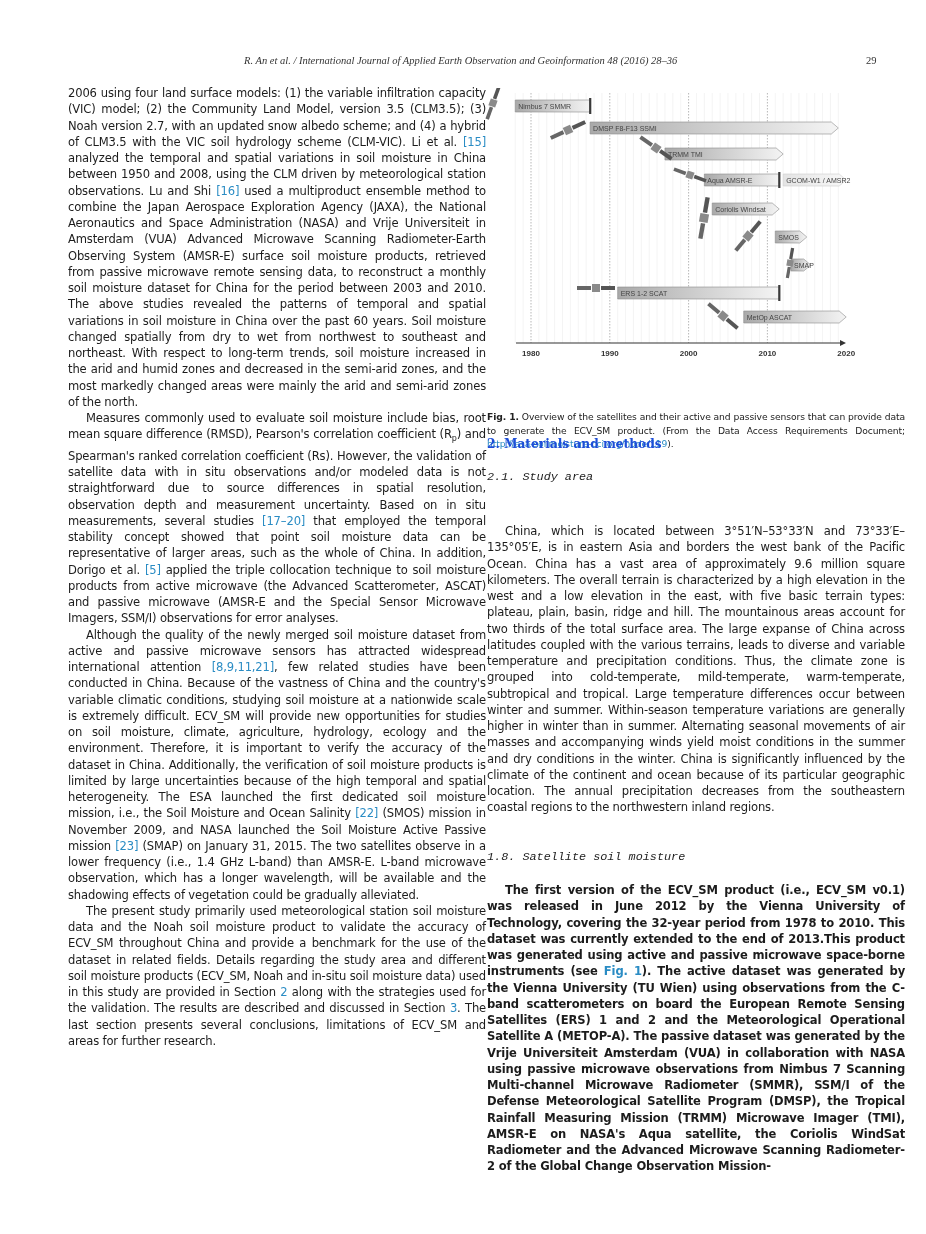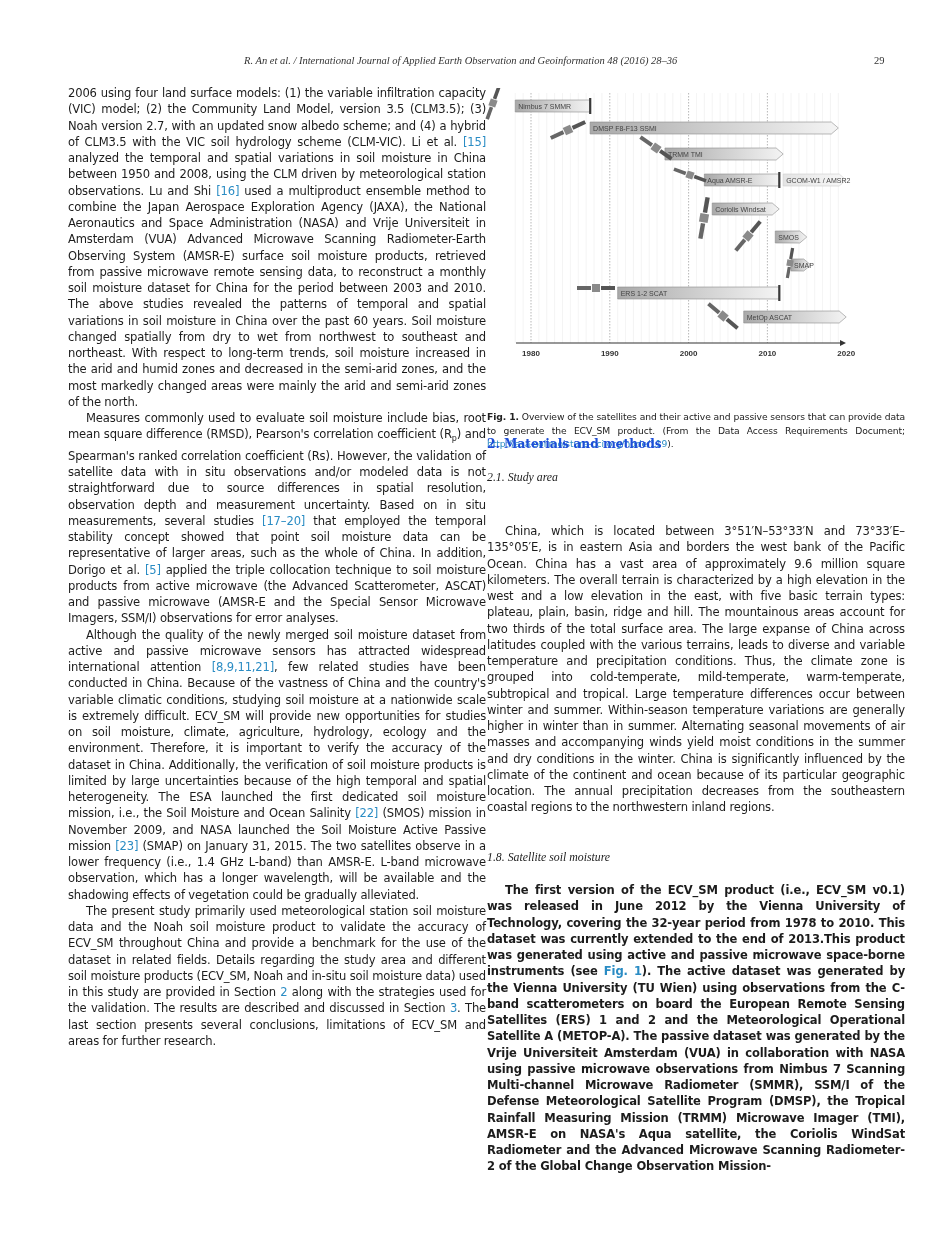--- a/index.html
+++ b/index.html
@@ -1,40 +1,40 @@
 <!DOCTYPE html>
 <html><head>
 <meta charset="utf-8">
 <style>
   html, body { margin: 0; padding: 0; background: #ffffff; }
   body { width: 926px; height: 1234px; position: relative; overflow: hidden;
          font-family: "DejaVu Serif", "Liberation Serif", serif; color: #1a1a1a; }
   .running-head { position: absolute; top: 55px; left: 0; width: 748px; height: 16px;
                   font-family: "Liberation Serif", serif; font-style: italic; font-size: 10.5px; color: #333; }
   .running-head .title { position: absolute; left: 244px; top: 0; }
-  .running-head .page { position: absolute; left: 866px; top: 0; font-style: normal; margin-left: 8px; }
+  .running-head .page { position: absolute; left: 866px; top: 0; font-style: normal; }
 
   .col { position: absolute; top: 85px; width: 418px;
          font-family: "DejaVu Sans", "Liberation Sans", sans-serif;
          font-size: 11.55px; line-height: 16.25px; text-align: justify; letter-spacing: -0.15px; color: #1c1c1c; }
   .col-left { left: 68px; }
   .col-right { left: 487px; top: 505px; margin-top: 21px; }
   .col p { margin: 0; text-indent: 0; }
   .col p.indent { text-indent: 18px; }
   .ref { color: #2a8cc4; }
 
   .figure { position: absolute; left: 478px; top: 88px; width: 400px; height: 275px; }
   .fig-caption { position: absolute; left: 487px; top: 371px; width: 418px;
                  font-family: "DejaVu Sans", "Liberation Sans", sans-serif; font-size: 9.2px; line-height: 13.6px;
                  text-align: justify; color: #222; letter-spacing: -0.1px; margin-top: 39px; }
   .fig-caption .lbl { font-weight: bold; }
 
   .section-heading { position: absolute; left: 487px; top: 437px; font-family: "DejaVu Serif", serif;
                      font-weight: bold; font-size: 12.2px; color: #1d4ed8; }
-  .subsection { position: absolute; left: 487px; font-family: Liberation Serif, serif;
+  .subsection { position: absolute; left: 487px; font-family: Liberation Mono, monospace;
                 font-style: italic; font-size: 11.8px; color: #222; }
   .sub1 { top: 470px; }
   .sub2 { top: 850px; }
   .col-right2 { left: 487px; top: 882px; font-weight: bold; }
 </style>
 </head>
 <body>
 
 <div class="running-head">
   <span class="title">R. An et al. / International Journal of Applied Earth Observation and Geoinformation 48 (2016) 28–36</span>

